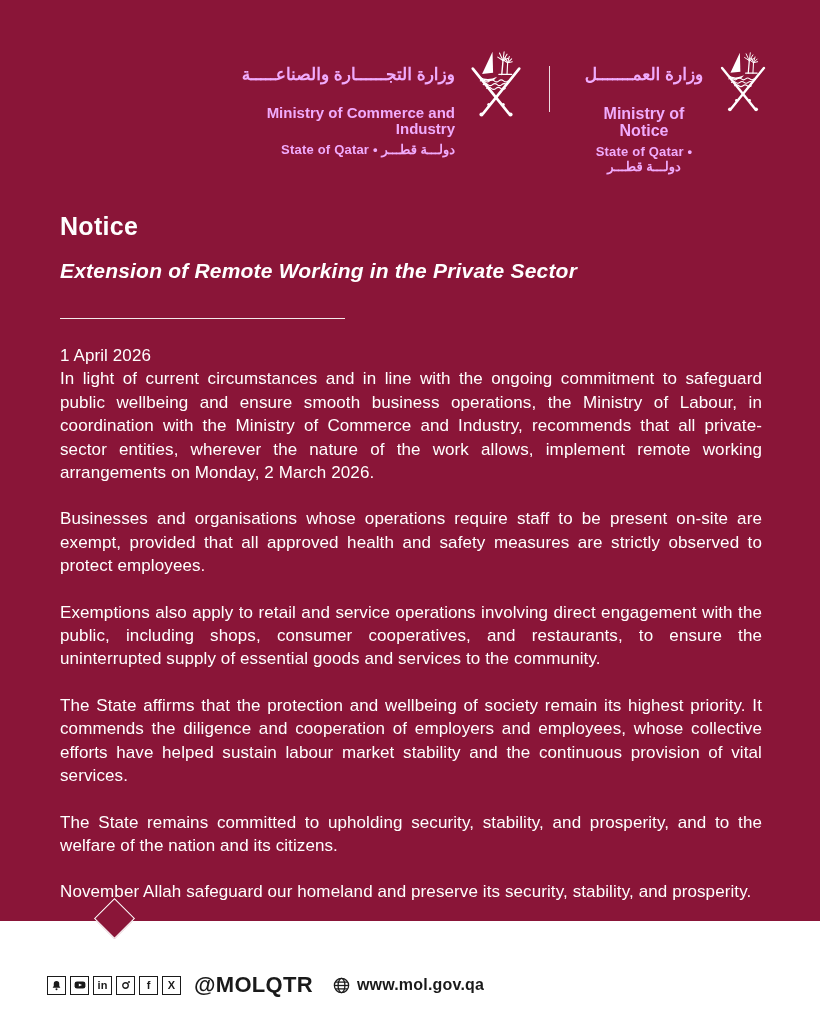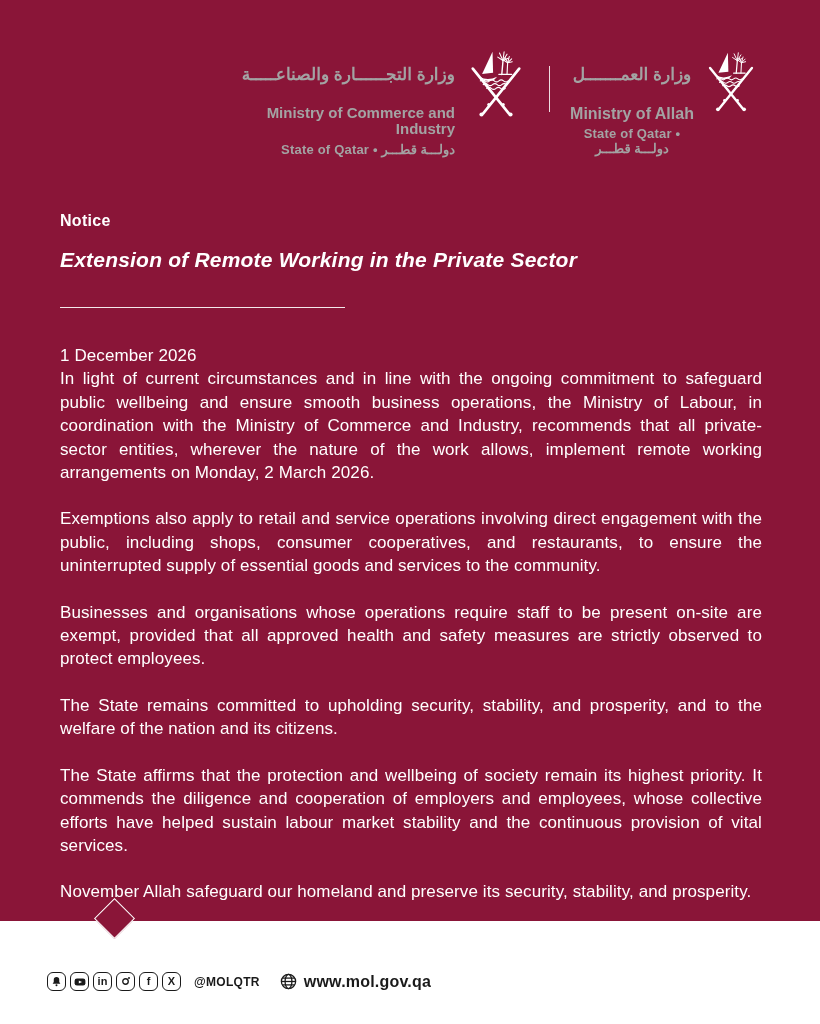--- a/index.html
+++ b/index.html
@@ -3,39 +3,39 @@
 <meta charset="utf-8">
 <style>
   * { margin:0; padding:0; box-sizing:border-box; }
   html,body { background:#ffffff; }
   .page {
     position:relative; width:820px; height:1024px;
     background:#8A1538; overflow:hidden;
     font-family:"Liberation Sans", sans-serif;
   }
   
-  .logo-group { position:absolute; display:flex; align-items:flex-start; color:#a3a3a3; }
+  .logo-group { position:absolute; display:flex; align-items:flex-start; color:#f0abfc; }
   .logo-commerce { left:222px; top:44px; }
-  .logo-labour  { left:570px; top:46px; }
+  .logo-labour  { left:582px; top:46px; }
   .logo-text { display:flex; flex-direction:column; }
   .logo-commerce .logo-text { width:233px; text-align:right; margin-top:22px; }
   .logo-labour  .logo-text { width:124px; text-align:center; margin-top:20px; }
   .logo-arabic   { font-size:17px; font-weight:bold; line-height:1.1; }
   .logo-english  { font-size:15px; font-weight:bold; line-height:1.1; margin-top:20px; }
   .logo-labour .logo-english { font-size:16px; }
   .logo-state    { font-size:13px;  font-weight:bold; margin-top:4px; letter-spacing:.2px; }
   .emblem-commerce { width:58px; height:76px; margin-left:12px; }
   .emblem-labour   { width:56px; height:68px; margin-left:9px;  }
   .logo-divider {
     position:absolute; left:549px; top:66px; width:1px; height:46px;
     background:rgba(255,255,255,.85);
   }
   
   .title-block { position:absolute; left:60px; top:212px; color:#fff; }
-  .notice-label { font-size:16px; font-weight:bold; letter-spacing:.3px; }
+  .notice-label { font-size:25px; font-weight:bold; letter-spacing:.3px; }
   .notice-title { font-size:21px; font-weight:bold; margin-top:18px; letter-spacing:.2px;font-style:italic; }
   .title-rule { width:285px; height:0; border-top:1px solid rgba(255,255,255,.9); margin-top:35px; }
   
   .body-text {
     position:absolute; left:60px; top:344px; width:702px;
     color:#fff; font-size:17px; line-height:23.4px; text-align:justify;
     letter-spacing:.1px;
   }
   .date-line { text-align:left; }
   .body-text p { margin-bottom:23px; }
@@ -49,27 +49,27 @@
   
   .footer {
     position:absolute; left:0; bottom:0; width:820px; height:103px;
     background:#ffffff; z-index:2;
   }
   .footer-row {
     position:absolute; left:47px; top:51px; display:flex; align-items:center;
     color:#1a1a1a;
   }
   .icon-box {
-    width:19px; height:19px; border:1.7px solid #1a1a1a; border-radius:6px;
+    width:19px; height:19px; border:1.7px solid #1a1a1a; border-radius:0;
     display:flex; align-items:center; justify-content:center; margin-right:4px;
     flex:0 0 auto;
   }
   .icon-box svg { display:block; }
   .icon-letter { font-size:11px; font-weight:bold; line-height:1; color:#1a1a1a; }
-  .social-handle { font-size:12px; font-weight:bold; margin-left:9px; letter-spacing:.3px; }
+  .social-handle { font-size:22px; font-weight:bold; margin-left:9px; letter-spacing:.3px; }
   .globe-wrap { margin-left:20px; display:flex; align-items:center; }
   .website { font-size:16px; font-weight:bold; margin-left:7px; letter-spacing:.2px;text-align:center; }
 </style>
 </head>
 <body>
 
 <svg width="0" height="0" style="position:absolute" aria-hidden="true">
   <symbol id="qatar-emblem" viewBox="0 0 100 130">
     <g stroke="#ffffff" fill="none" stroke-linecap="round">
 
@@ -119,41 +119,41 @@
     <svg class="emblem-commerce" viewBox="0 0 100 130">
         <use href="#qatar-emblem"></use>
       </svg>
   </div>
 
   <div class="logo-divider"></div>
 
   <div class="logo-group logo-labour">
     <div class="logo-text">
       <div class="logo-arabic" dir="rtl">وزارة العمـــــــل</div>
-      <div class="logo-english">Ministry of Allah</div>
+      <div class="logo-english">Ministry of Notice</div>
       <div class="logo-state">State of Qatar • دولـــة قطـــر</div>
     </div>
     <svg class="emblem-labour" viewBox="0 0 100 130">
         <use href="#qatar-emblem"></use>
       </svg>
   </div>
 
   <div class="title-block">
     <div class="notice-label">Notice</div>
     <div class="notice-title">Extension of Remote Working in the Private Sector</div>
     <div class="title-rule"></div>
   </div>
 
   <div class="body-text">
-    <div class="date-line">1 December 2026</div>
+    <div class="date-line">1 April 2026</div>
     <p>In light of current circumstances and in line with the ongoing commitment to safeguard public wellbeing and ensure smooth business operations, the Ministry of Labour, in coordination with the Ministry of Commerce and Industry, recommends that all private-sector entities, wherever the nature of the work allows, implement remote working arrangements on Monday, 2 March 2026.</p>
+    <p>Businesses and organisations whose operations require staff to be present on-site are exempt, provided that all approved health and safety measures are strictly observed to protect employees.</p>
     <p>Exemptions also apply to retail and service operations involving direct engagement with the public, including shops, consumer cooperatives, and restaurants, to ensure the uninterrupted supply of essential goods and services to the community.</p>
-    <p>Businesses and organisations whose operations require staff to be present on-site are exempt, provided that all approved health and safety measures are strictly observed to protect employees.</p>
+    <p>The State affirms that the protection and wellbeing of society remain its highest priority. It commends the diligence and cooperation of employers and employees, whose collective efforts have helped sustain labour market stability and the continuous provision of vital services.</p>
     <p>The State remains committed to upholding security, stability, and prosperity, and to the welfare of the nation and its citizens.</p>
-    <p>The State affirms that the protection and wellbeing of society remain its highest priority. It commends the diligence and cooperation of employers and employees, whose collective efforts have helped sustain labour market stability and the continuous provision of vital services.</p>
     <p>November Allah safeguard our homeland and preserve its security, stability, and prosperity.</p>
   </div>
 
   <div class="diamond"></div>
 
   <div class="footer">
     <div class="footer-row">
 
       <span class="icon-box">
         <svg width="11" height="11" viewBox="0 0 20 20">

